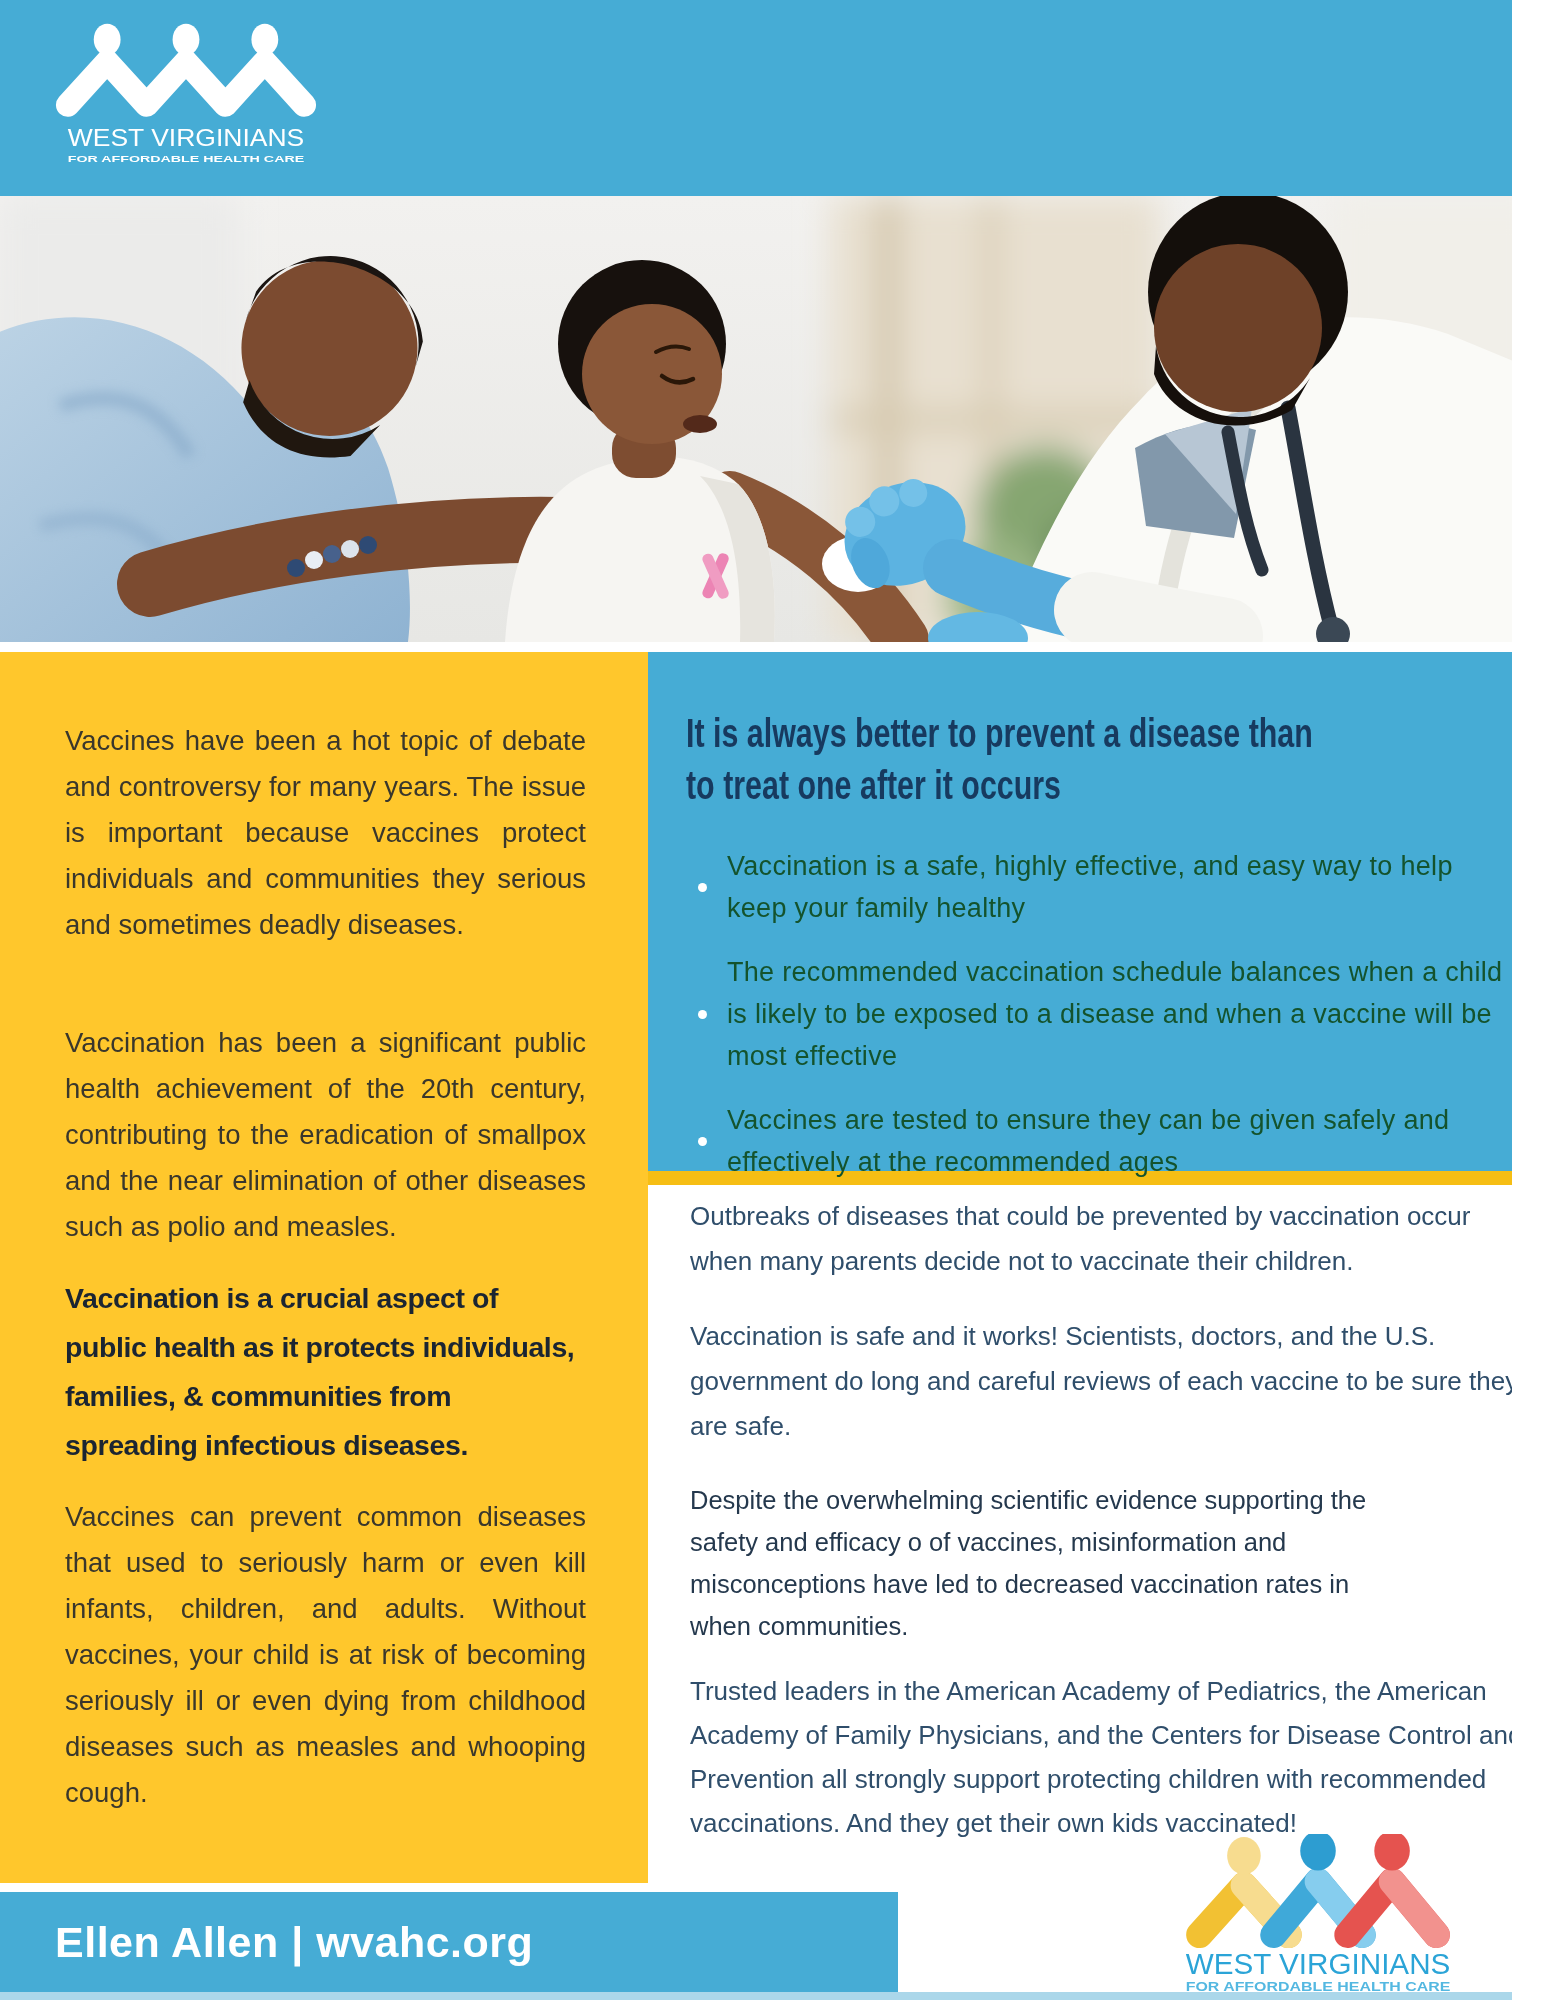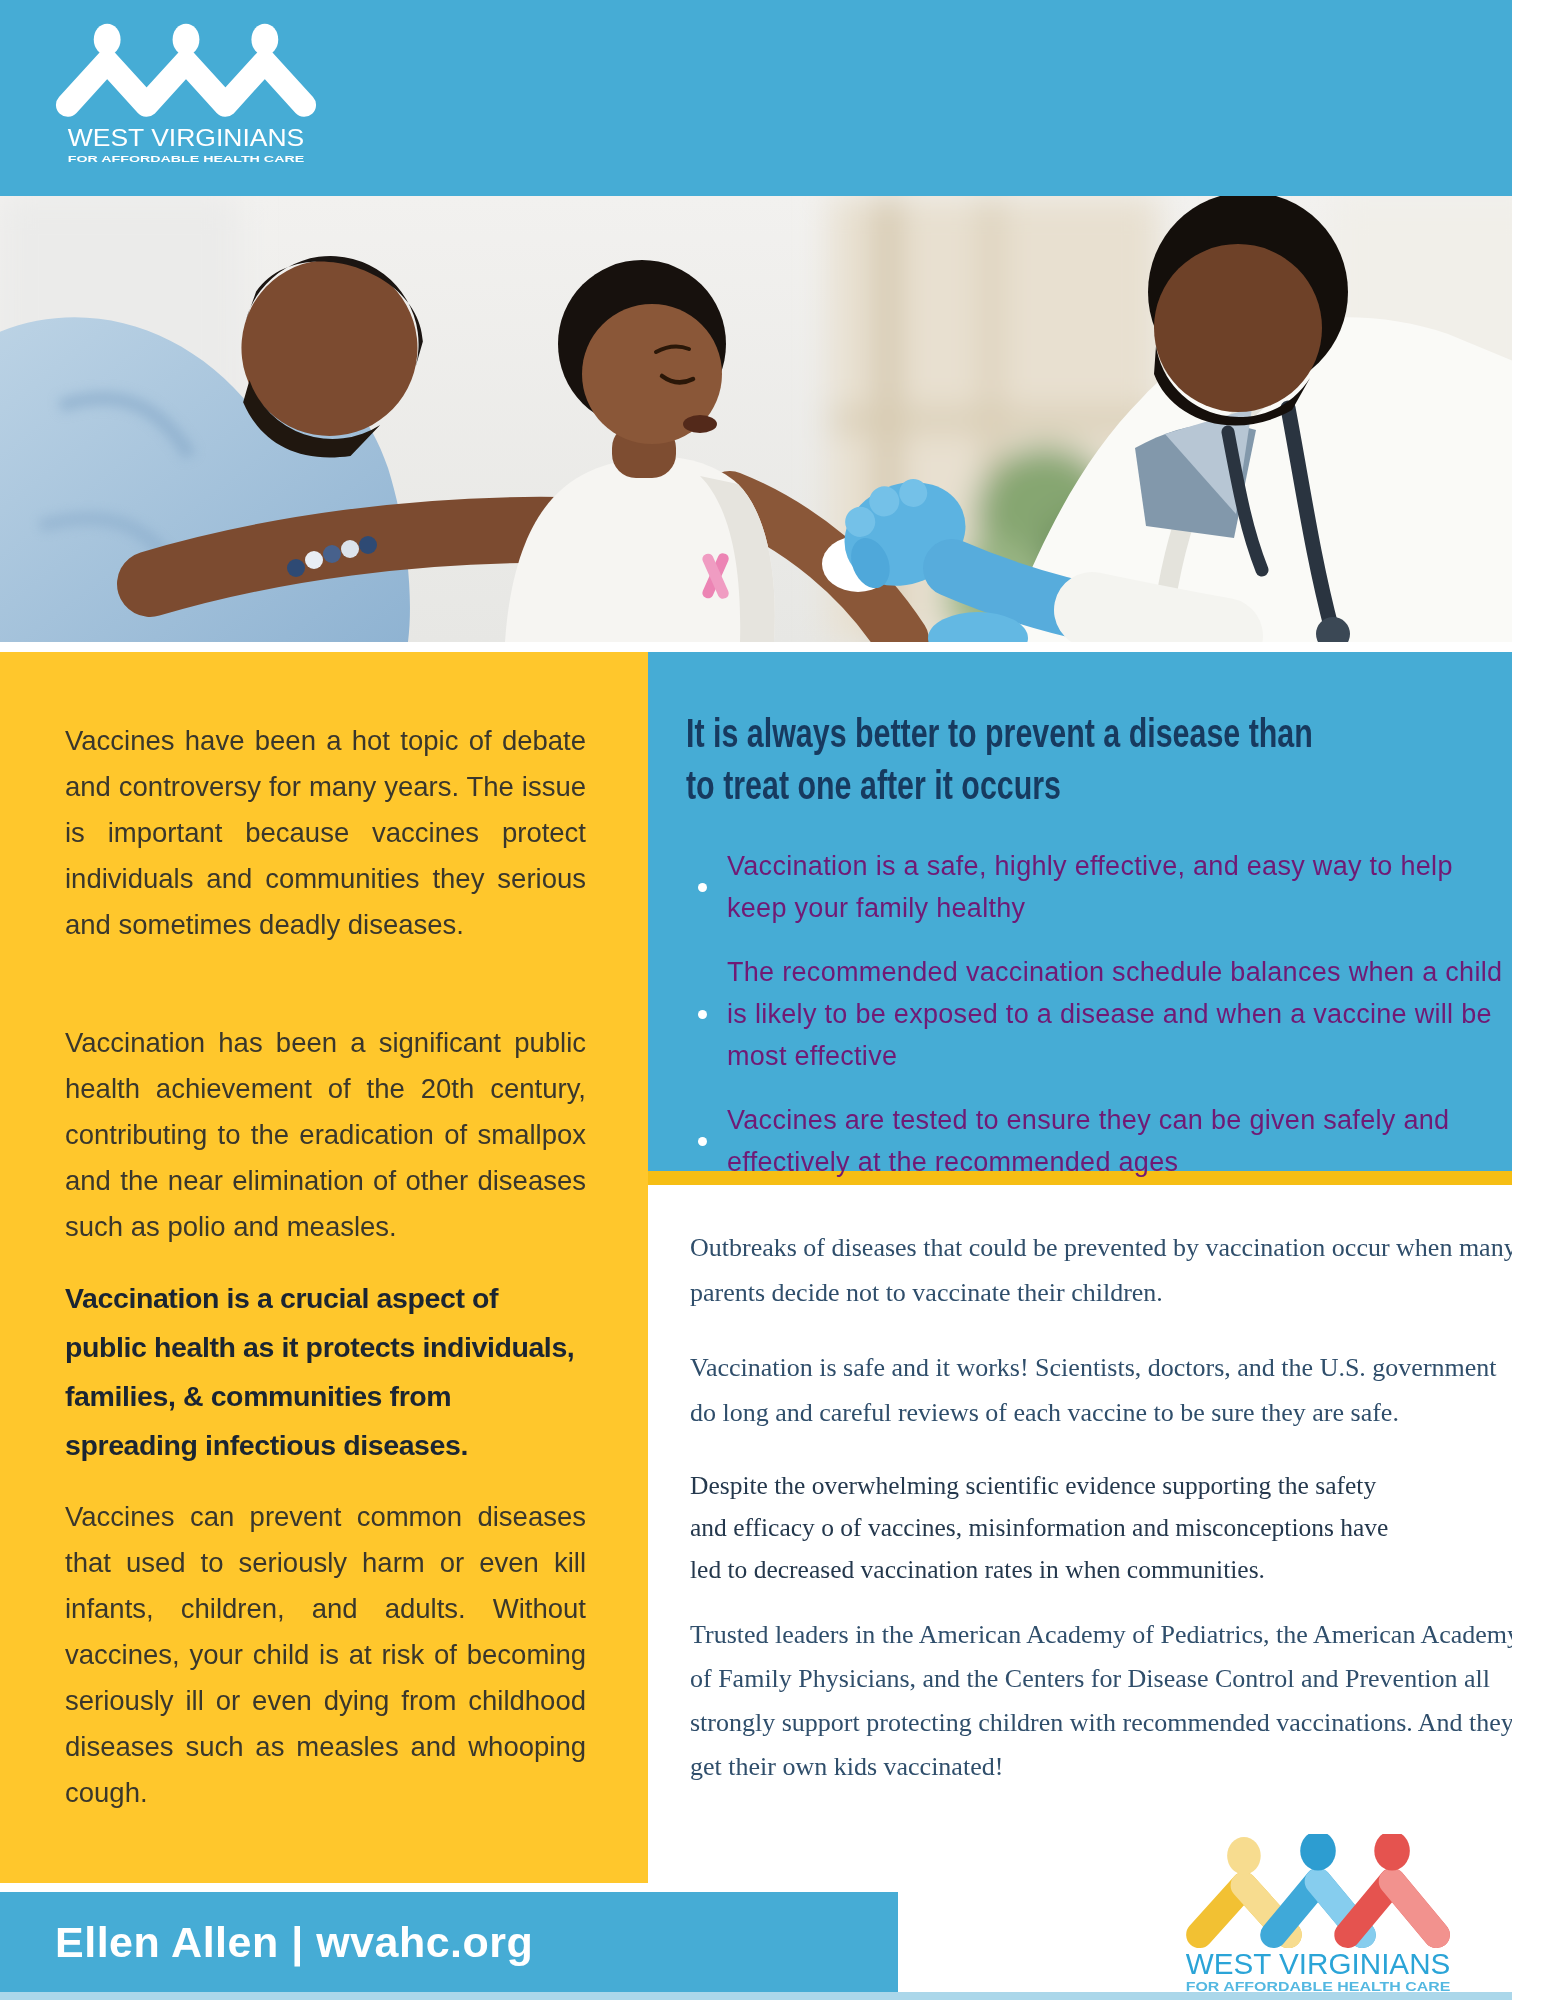--- a/index.html
+++ b/index.html
@@ -28,23 +28,23 @@
   
   .yellow-strip { position:absolute; left:648px; top:652px; width:892px; height:533px; background:#F6BE14; }
   .blue-panel { position:absolute; left:648px; top:652px; width:890px; height:519px;
     background:#46ACD5; box-sizing:border-box; padding:59px 34px 0 38px; }
   .heading-line { height:52px; }
   .heading-line span { display:inline-block; white-space:nowrap; font-weight:bold; font-size:40px;
     color:#173A5F; transform:scaleX(.76); transform-origin:0 50%; }
   .bullets { margin-top:30px; }
   .bullet { display:flex; align-items:center; margin-bottom:22px; }
   .dot { flex:none; width:9px; height:9px; border-radius:50%; background:#ffffff; margin:0 20px 0 12px; }
-  .bullet-text { font-size:27px; line-height:42px; letter-spacing:.3px; color:#701a75; max-width:780px; }
-  
-  .white-sec { position:absolute; left:690px; top:1225px; width:835px; color:#2F4E6B;font-family:Liberation Serif, serif; }
+  .bullet-text { font-size:27px; line-height:42px; letter-spacing:.3px; color:#14532d; max-width:780px; }
+  
+  .white-sec { position:absolute; left:690px; top:1194px; width:835px; color:#2F4E6B; }
   .white-sec p { margin:0 0 30px 0; font-size:26px; line-height:45px; }
   .white-sec p.tight { font-size:25.5px; line-height:42px; color:#24384D; max-width:700px; margin-bottom:22px; }
   .white-sec p.last { line-height:44px; margin-bottom:0; }
   
   .bottom-line { position:absolute; left:0; top:1992px; width:1545px; height:8px; background:#ABD7EA; }
   .footer-bar { position:absolute; left:0; top:1892px; width:898px; height:100px; background:#46ACD5;
     display:flex; align-items:center; box-sizing:border-box; padding-left:55px; }
   .credit { color:#ffffff; font-weight:bold; font-size:43px; letter-spacing:.5px; }
   .logo-bottom { position:absolute; left:1168px; top:1834px; width:300px; height:158px; }
 </style>

